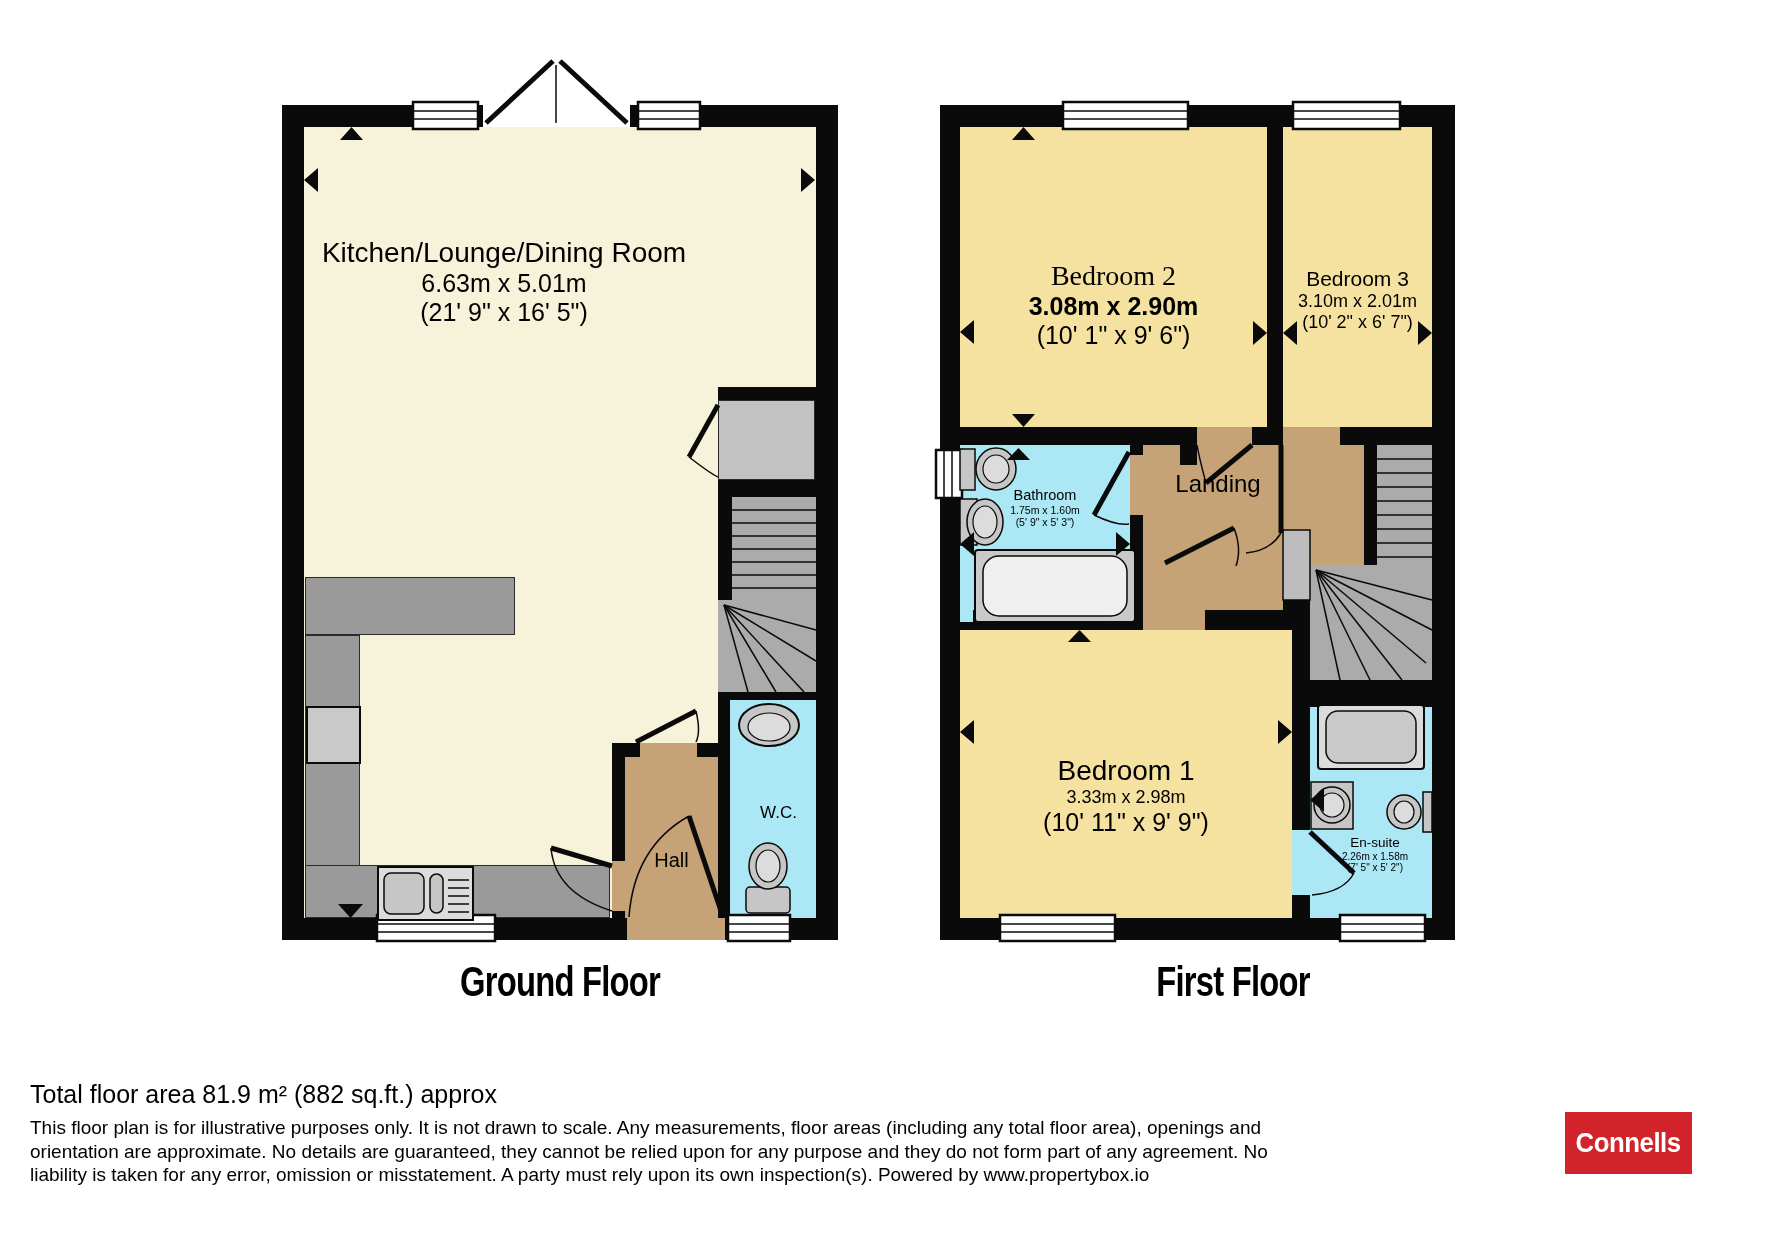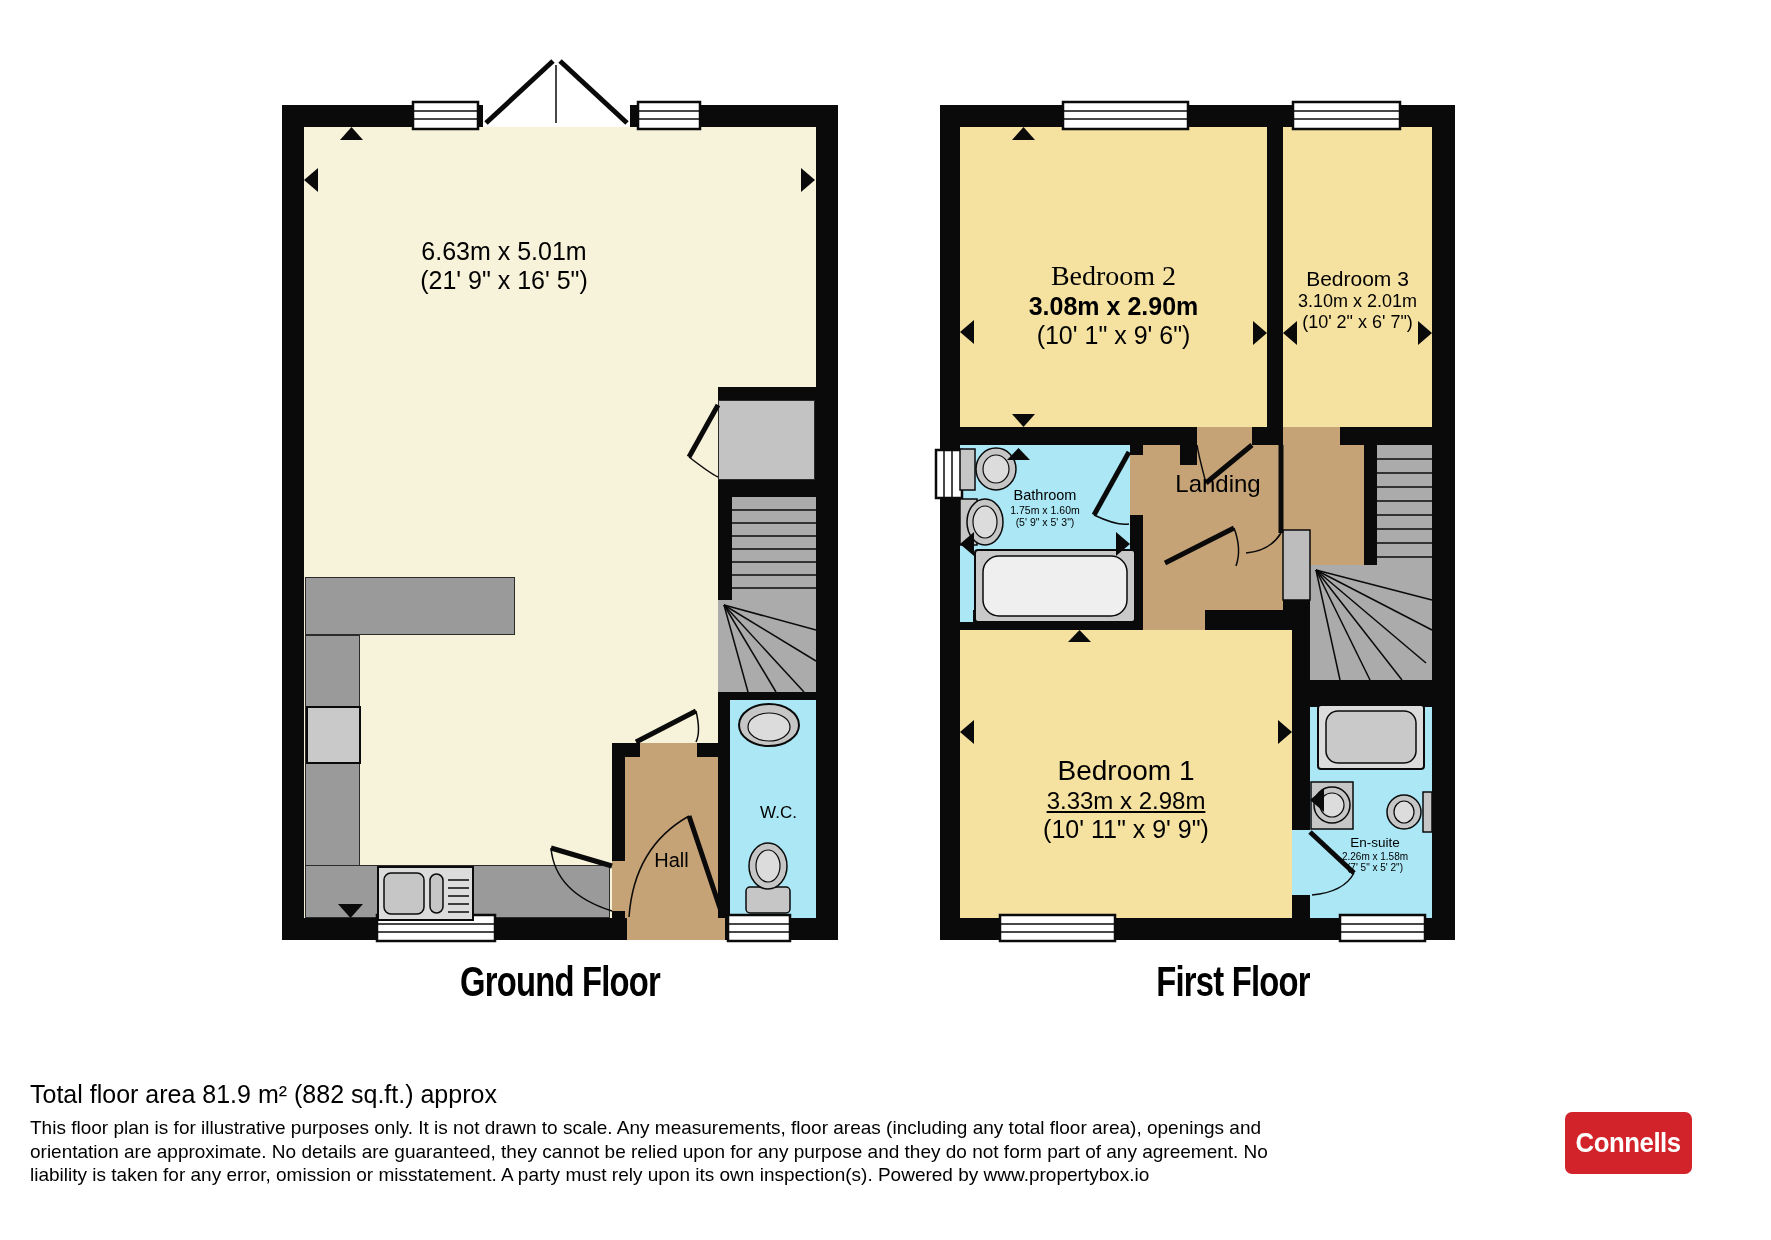--- a/index.html
+++ b/index.html
@@ -14,21 +14,21 @@
   .hallc{background:var(--hallway,#c6a376);}
   .counter{background:var(--counter,#9a9a9a);border:1px solid #2b2b2b;box-sizing:border-box;}
   .cupboard{background:#c3c3c3;border:1px solid #2b2b2b;box-sizing:border-box;}
   .overlay{position:absolute;left:0;top:0;overflow:visible;}
   .rlabel{position:absolute;text-align:center;line-height:1.16;}
   .rname{font-weight:400;}
   .title{position:absolute;font-weight:700;font-size:42px;letter-spacing:-1px;
          transform:scaleX(0.78);text-align:center;white-space:nowrap;}
   .footer-total{position:absolute;left:30px;top:1080px;font-size:25px;}
   .footer-disc{position:absolute;left:30px;top:1116px;width:1295px;font-size:19px;line-height:1.24;}
-  .logo{position:absolute;left:1565px;top:1112px;width:127px;height:62px;border-radius:7px;
+  .logo{position:absolute;left:1565px;top:1112px;width:127px;height:62px;border-radius:0;
         background:var(--brand_red,#d2232a);display:flex;align-items:center;justify-content:center;}
   .logo span{color:#fff;font-weight:700;font-size:28px;letter-spacing:-0.5px;transform:scaleX(0.92);}
   svg line, svg path{stroke:#0a0a0a;}
 </style>
 </head>
 <body>
 
 <div id="stage">
 
   <div class="plan" style="left:282px;top:105px;width:556px;height:835px;">
@@ -150,20 +150,21 @@
 
       <g fill="#0a0a0a">
         <polygon points="58,35 81,35 69.5,22"></polygon>
         <polygon points="36,63 36,87 22,75"></polygon>
         <polygon points="519,63 519,87 533,75"></polygon>
         <polygon points="56,799 81,799 68.5,813"></polygon>
       </g>
     </svg>
 
     <div class="rlabel" style="left:22px;top:132px;width:400px;">
+      <div class="rname" style="font-size:28px;">Kitchen/Lounge/Dining Room</div>
       <div style="font-size:25px;">6.63m x 5.01m</div>
       <div style="font-size:25px;">(21' 9" x 16' 5")</div>
     </div>
     <div class="rlabel" style="left:343px;top:744px;width:93px;font-size:20px;">Hall</div>
     <div class="rlabel" style="left:448px;top:698px;width:97px;font-size:17px;">W.C.</div>
   </div>
 
   <div class="plan" style="left:940px;top:105px;width:515px;height:835px;">
 
     <div class="fill bed" style="left:20px;top:22px;width:307px;height:300px;"></div>
@@ -323,21 +324,21 @@
       <div style="font-size:18px;">(10' 2" x 6' 7")</div>
     </div>
     <div class="rlabel" style="left:30px;top:382px;width:150px;">
       <div class="rname" style="font-size:14.5px;">Bathroom</div>
       <div style="font-size:10.5px;">1.75m x 1.60m</div>
       <div style="font-size:10.5px;">(5' 9" x 5' 3")</div>
     </div>
     <div class="rlabel" style="left:203px;top:365px;width:150px;font-size:24px;">Landing</div>
     <div class="rlabel" style="left:20px;top:650px;width:332px;">
       <div class="rname" style="font-size:28px;">Bedroom 1</div>
-      <div style="font-size:24px;text-decoration:underline;">3.33m x 2.98m</div>
+      <div style="font-size:18px;">3.33m x 2.98m</div>
       <div style="font-size:25px;">(10' 11" x 9' 9")</div>
     </div>
     <div class="rlabel" style="left:378px;top:730px;width:114px;">
       <div class="rname" style="font-size:13.5px;">En-suite</div>
       <div style="font-size:10px;">2.26m x 1.58m</div>
       <div style="font-size:10px;">(7' 5" x 5' 2")</div>
     </div>
   </div>
 
   <div class="title" style="left:360px;top:958px;width:400px;">Ground Floor</div>

